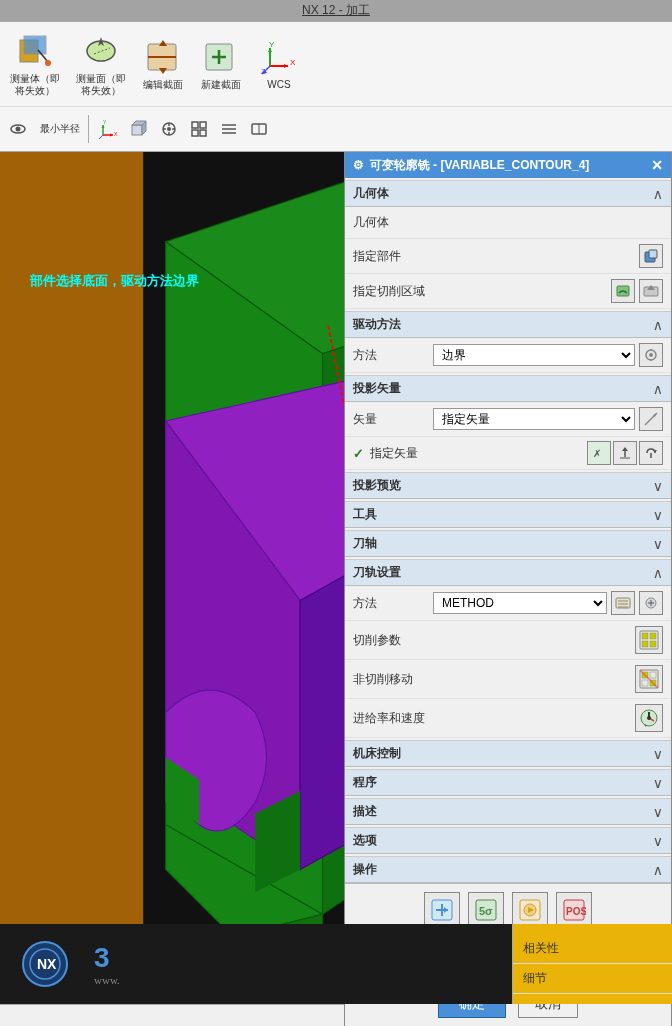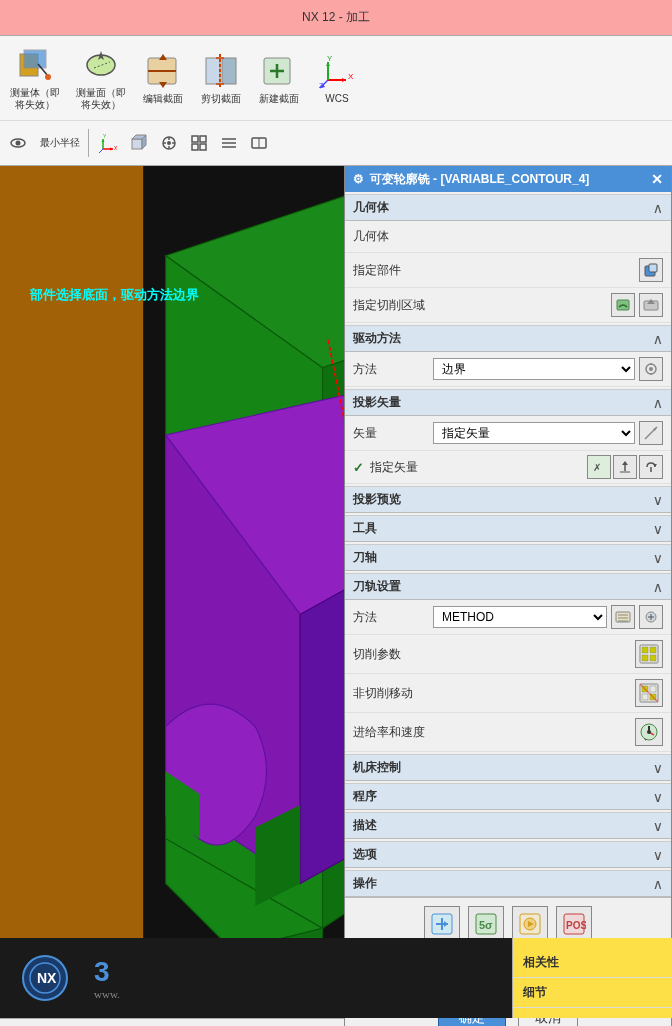--- a/index.html
+++ b/index.html
@@ -8,28 +8,29 @@
       height: 1026px;
       overflow: hidden;
       font-family: 'Microsoft YaHei', 'SimHei', Arial, sans-serif;
       font-size: 12px;
       background: #c0c0c0;
       position: relative;
     }
 
     
     .title-bar {
-      background: #fca5a5;
-      height: 36px;
+      background: #a3a3a3;
+      height: 22px;
       display: flex;
       align-items: center;
       justify-content: center;
       font-size: 12px;
       color: #333;
       border-bottom: 1px solid #aaa;
+      text-decoration: underline;
     }
 
     
     .toolbar-area {
       background: #f5f5f5;
       border-bottom: 1px solid #aaa;
       height: 130px;
       display: flex;
       flex-direction: column;
     }
@@ -370,27 +371,26 @@
       font-size: 11px;
       font-family: Liberation Serif, serif;
     }
 
     
     .right-side-panel {
       position: absolute;
       right: 0;
       bottom: 0;
       width: 160px;
-      background: #fde047;
+      background: #eab308;
       border-left: 1px solid #aaa;
       height: 80px;
       display: flex;
       flex-direction: column;
       justify-content: center;
-      font-weight: bold;
     }
 
     .side-panel-item {
       padding: 6px 10px;
       font-size: 12px;
       color: #333;
       border-bottom: 1px solid #ddd;
       cursor: pointer;
     }
 
@@ -455,32 +455,20 @@
         <svg width="38" height="38" viewBox="0 0 38 38">
           <rect x="4" y="6" width="28" height="26" fill="#e8d0a0" stroke="#888" stroke-width="1" rx="2"></rect>
           <line x1="4" y1="19" x2="32" y2="19" stroke="#a04000" stroke-width="2"></line>
           <polygon points="19,2 23,8 15,8" fill="#a04000"></polygon>
           <polygon points="19,36 15,30 23,30" fill="#a04000"></polygon>
         </svg>
       </div>
       <div class="icon-label small-toolbar-label">编辑截面</div>
     </div>
 
-    <div class="toolbar-icon-group">
-      <div class="icon-img">
-        <svg width="38" height="38" viewBox="0 0 38 38">
-          <rect x="4" y="6" width="14" height="26" fill="#c8d8e8" stroke="#888" stroke-width="1"></rect>
-          <rect x="20" y="6" width="14" height="26" fill="#a0b8c8" stroke="#888" stroke-width="1"></rect>
-          <line x1="18" y1="2" x2="18" y2="36" stroke="#d04000" stroke-width="2" stroke-dasharray="3,2"></line>
-          <line x1="14" y1="6" x2="22" y2="6" stroke="#d04000" stroke-width="1.5"></line>
-          <line x1="14" y1="32" x2="22" y2="32" stroke="#d04000" stroke-width="1.5"></line>
-        </svg>
-      </div>
-      <div class="icon-label small-toolbar-label">剪切截面</div>
-    </div>
 
     <div class="toolbar-icon-group">
       <div class="icon-img">
         <svg width="38" height="38" viewBox="0 0 38 38">
           <rect x="4" y="6" width="26" height="26" fill="#d0e8d0" stroke="#888" stroke-width="1" rx="2"></rect>
           <line x1="17" y1="12" x2="17" y2="26" stroke="#2a7a2a" stroke-width="2.5"></line>
           <line x1="10" y1="19" x2="24" y2="19" stroke="#2a7a2a" stroke-width="2.5"></line>
         </svg>
       </div>
       <div class="icon-label small-toolbar-label">新建截面</div>

